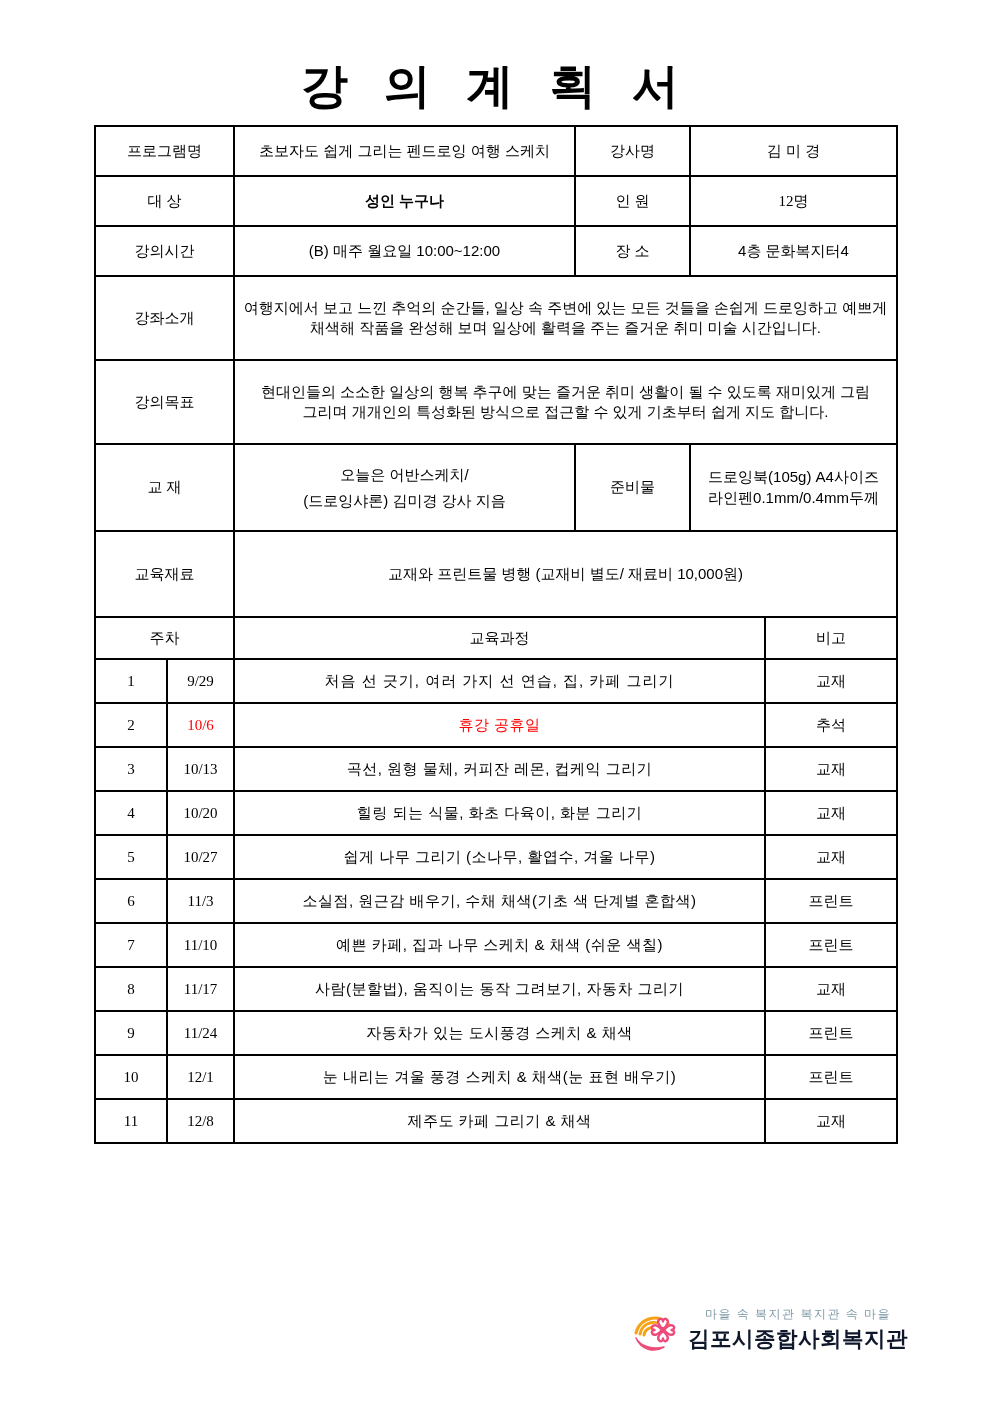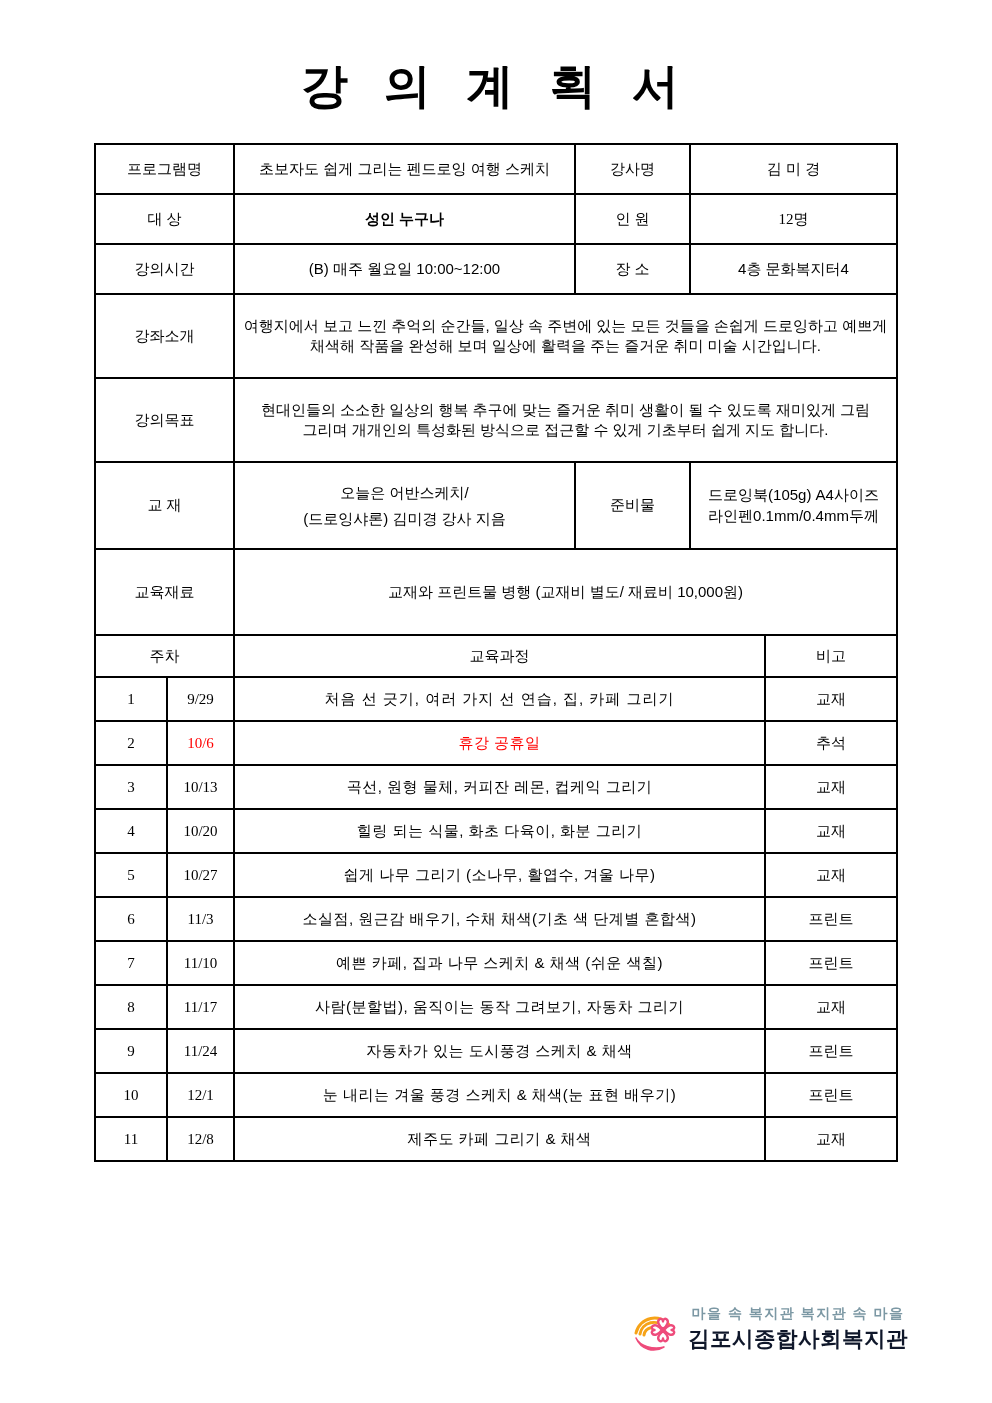--- a/index.html
+++ b/index.html
@@ -19,21 +19,21 @@
     text-align: center;
     font-family: "Liberation Serif", "DejaVu Serif", serif;
     font-size: 47px;
     font-weight: bold;
     letter-spacing: 12px;
     line-height: 60px;
     color: #000000;
   }
   table.doc-table {
     width: 802px;
-    margin: 27px auto 0 auto;
+    margin: 9px auto 0 auto;
     border-collapse: collapse;
     table-layout: fixed;
   }
   table.doc-table td {
     border: 2px solid #000000;
     text-align: center;
     vertical-align: middle;
     padding: 2px 6px;
     font-size: 15px;
     line-height: 1.35;
@@ -62,22 +62,22 @@
   .footer-logo {
     position: absolute;
     top: 1301px;
     right: 84px;
     display: flex;
     align-items: center;
   }
   .logo-mark { width: 50px; height: 56px; margin-right: 4px; }
   .logo-text { display: flex; flex-direction: column; align-items: center; }
   .logo-tagline {
-    font-size: 14px;
-    font-weight: bold;
+    font-size: 12px;
+    font-weight: normal;
     letter-spacing: 1.5px;
     color: #7C98A4;
     margin-bottom: 1px;
     white-space: nowrap;
   }
   .logo-name {
     font-size: 21.5px;
     font-weight: bold;
     letter-spacing: 0.5px;
     color: #0f172a;

